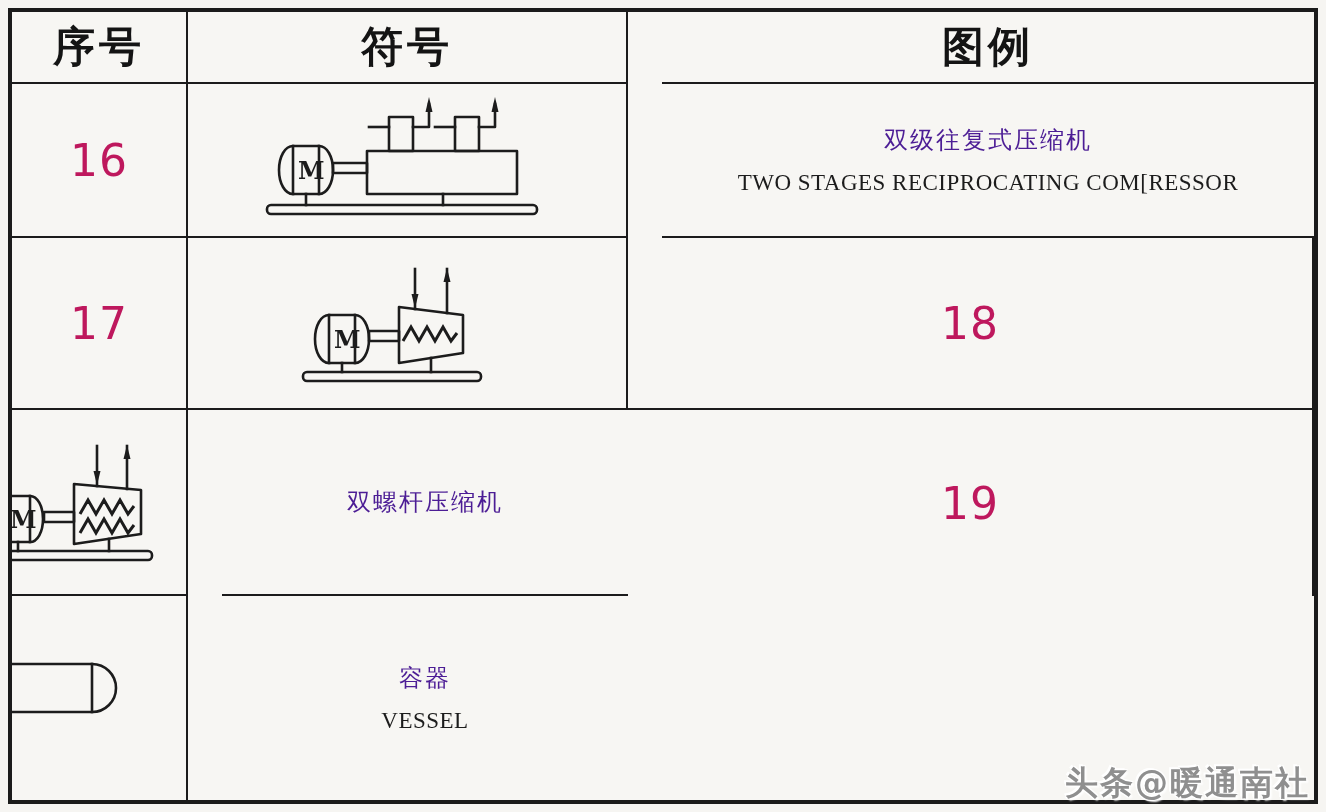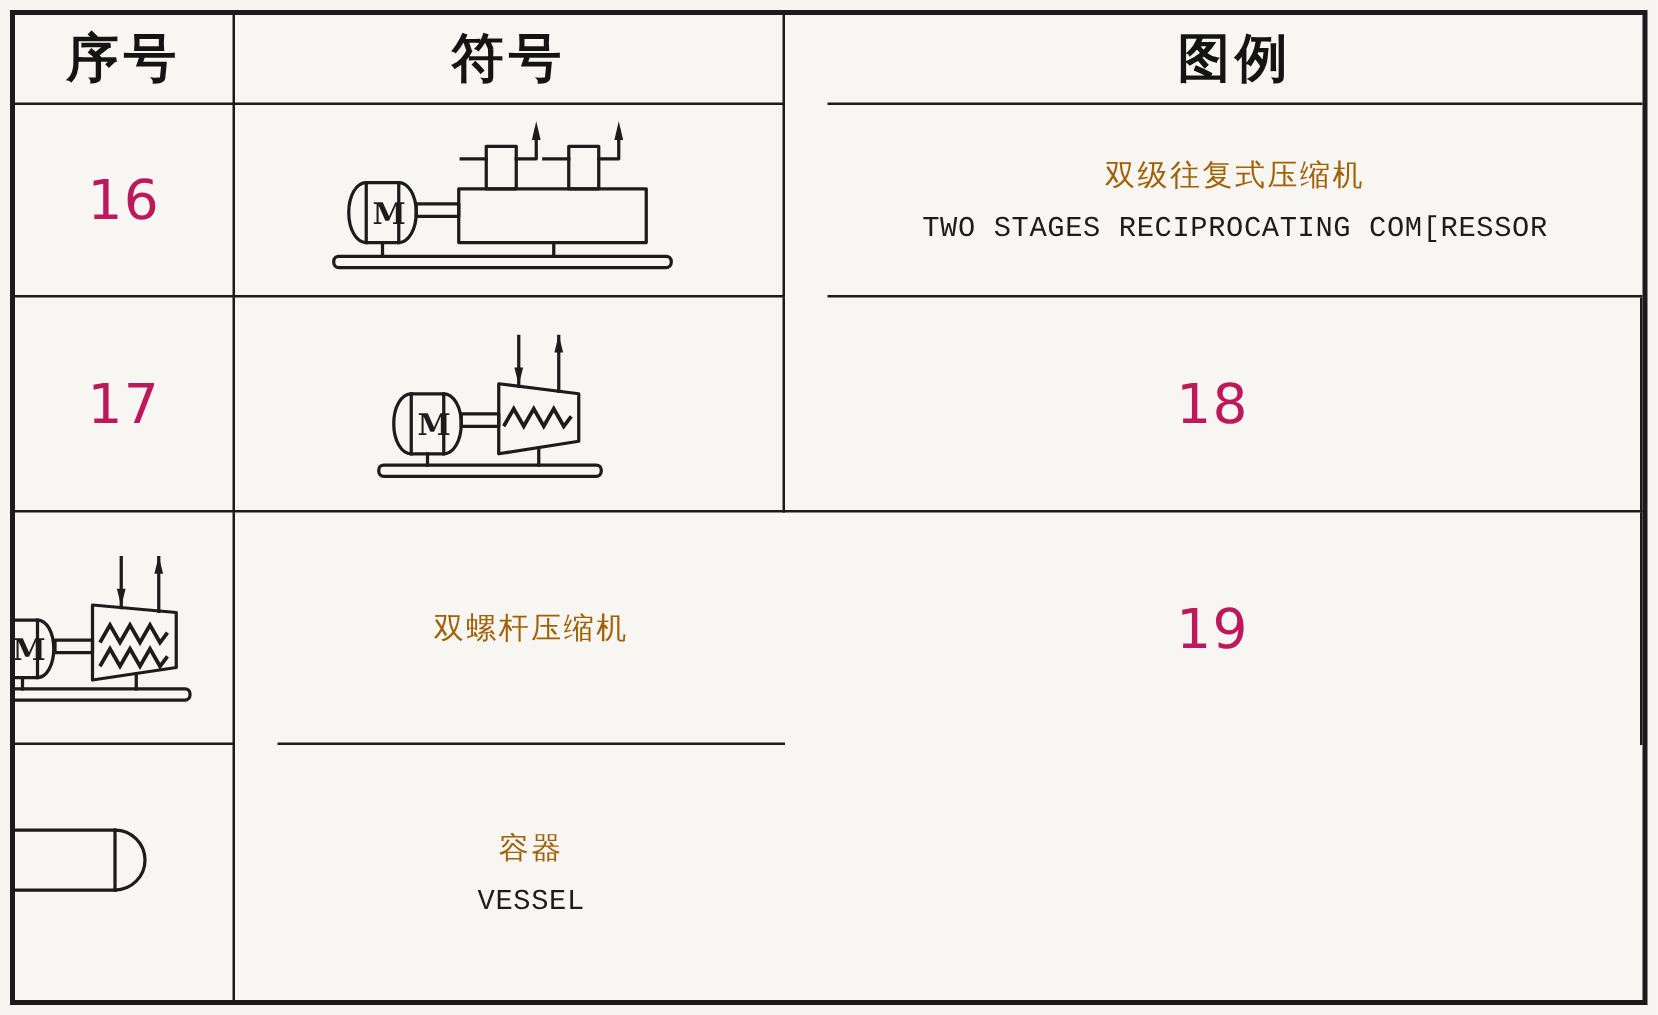--- a/index.html
+++ b/index.html
@@ -30,22 +30,22 @@
   }
   .cell.last-col{border-right:none;margin-left:34px;}
   .cell.last-row{border-bottom:none;}
   .header-cell{
     font-size:42px;font-weight:bold;color:#141414;
     letter-spacing:4px;
   }
   .row-no{font-size:44px;color:#be185d;letter-spacing:1px;}
   .legend-cell{gap:14px;}
   .legend-cell.wide-gap{gap:36px;}
-  .zh{font-size:24px;color:#a16207;letter-spacing:2px;}
-  .en{font-family:Liberation Mono, monospace;
+  .zh{font-size:24px;color:#4c1d95;letter-spacing:2px;}
+  .en{font-family:Liberation Serif, serif;
       font-size:23px;color:#1c1c1c;letter-spacing:.5px;white-space:nowrap;}
   svg{display:block;}
   svg .ln{stroke:#1c1c1c;stroke-width:2.6;fill:none;stroke-linejoin:round;stroke-linecap:square;}
   svg .zz{stroke:#1c1c1c;stroke-width:3;fill:none;stroke-linejoin:miter;}
   svg .ah{fill:#1c1c1c;stroke:none;}
   svg text{font-family:"DejaVu Serif","Liberation Serif",serif;font-weight:bold;
            font-size:24px;fill:#1c1c1c;}
   .watermark{
     position:absolute;right:16px;bottom:6px;
     font-size:33px;font-weight:bold;letter-spacing:2px;
@@ -183,13 +183,14 @@
         <line class="ln" x1="266" y1="154" x2="318" y2="154"></line>
       </svg>
     </div>
     <div class="cell legend-cell last-col last-row">
       <span class="zh">容器</span>
       <span class="en">VESSEL</span>
     </div>
 
   </div>
 
+  <div class="watermark">头条@暖通南社</div>
 </div>
 
 </body></html>

